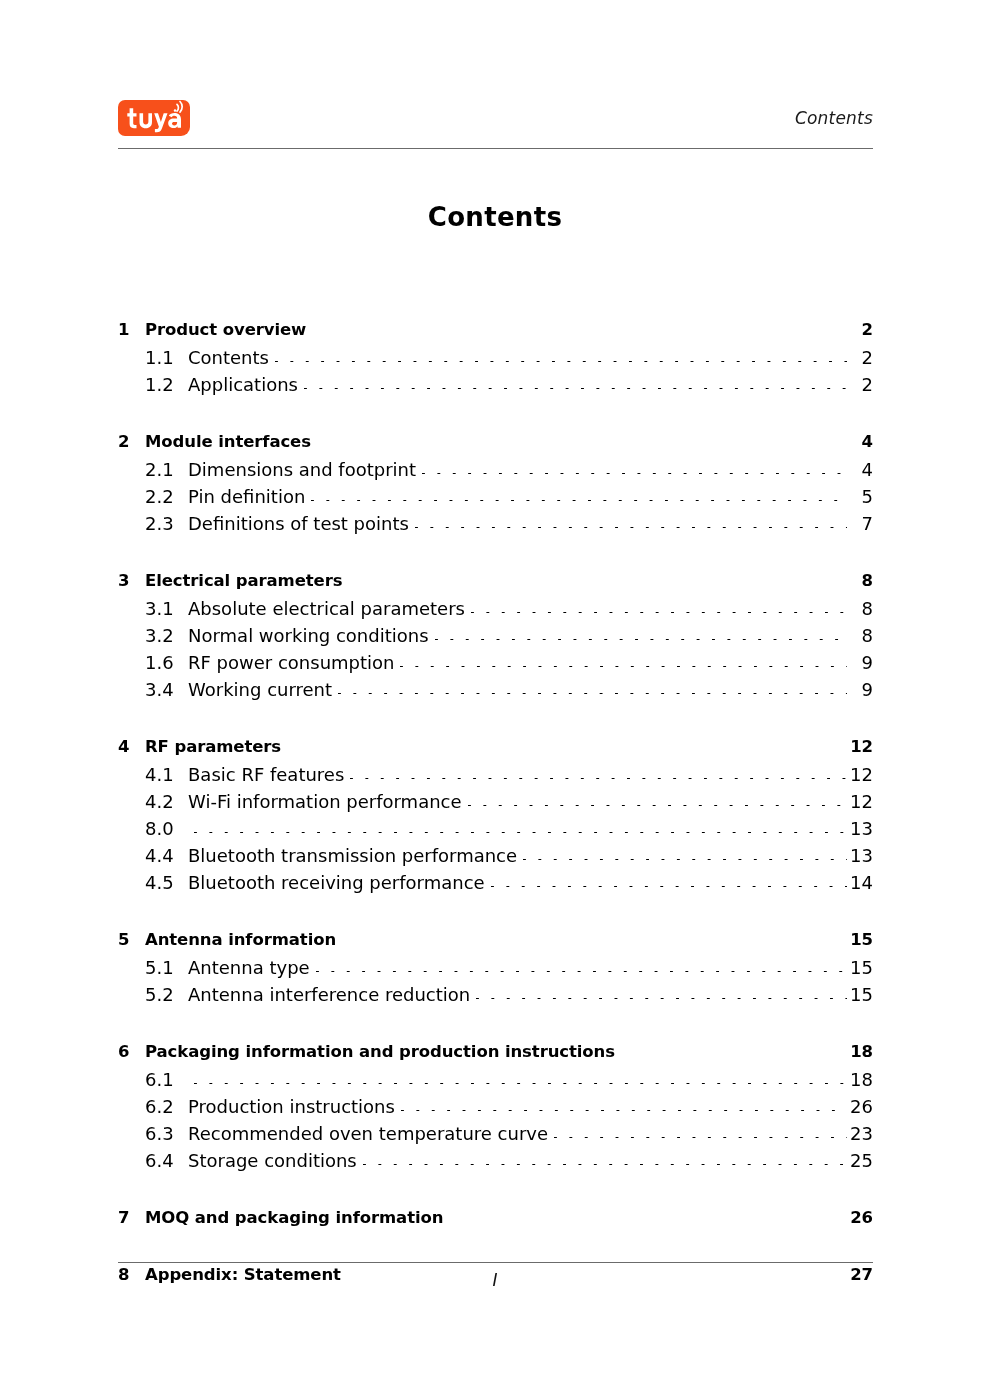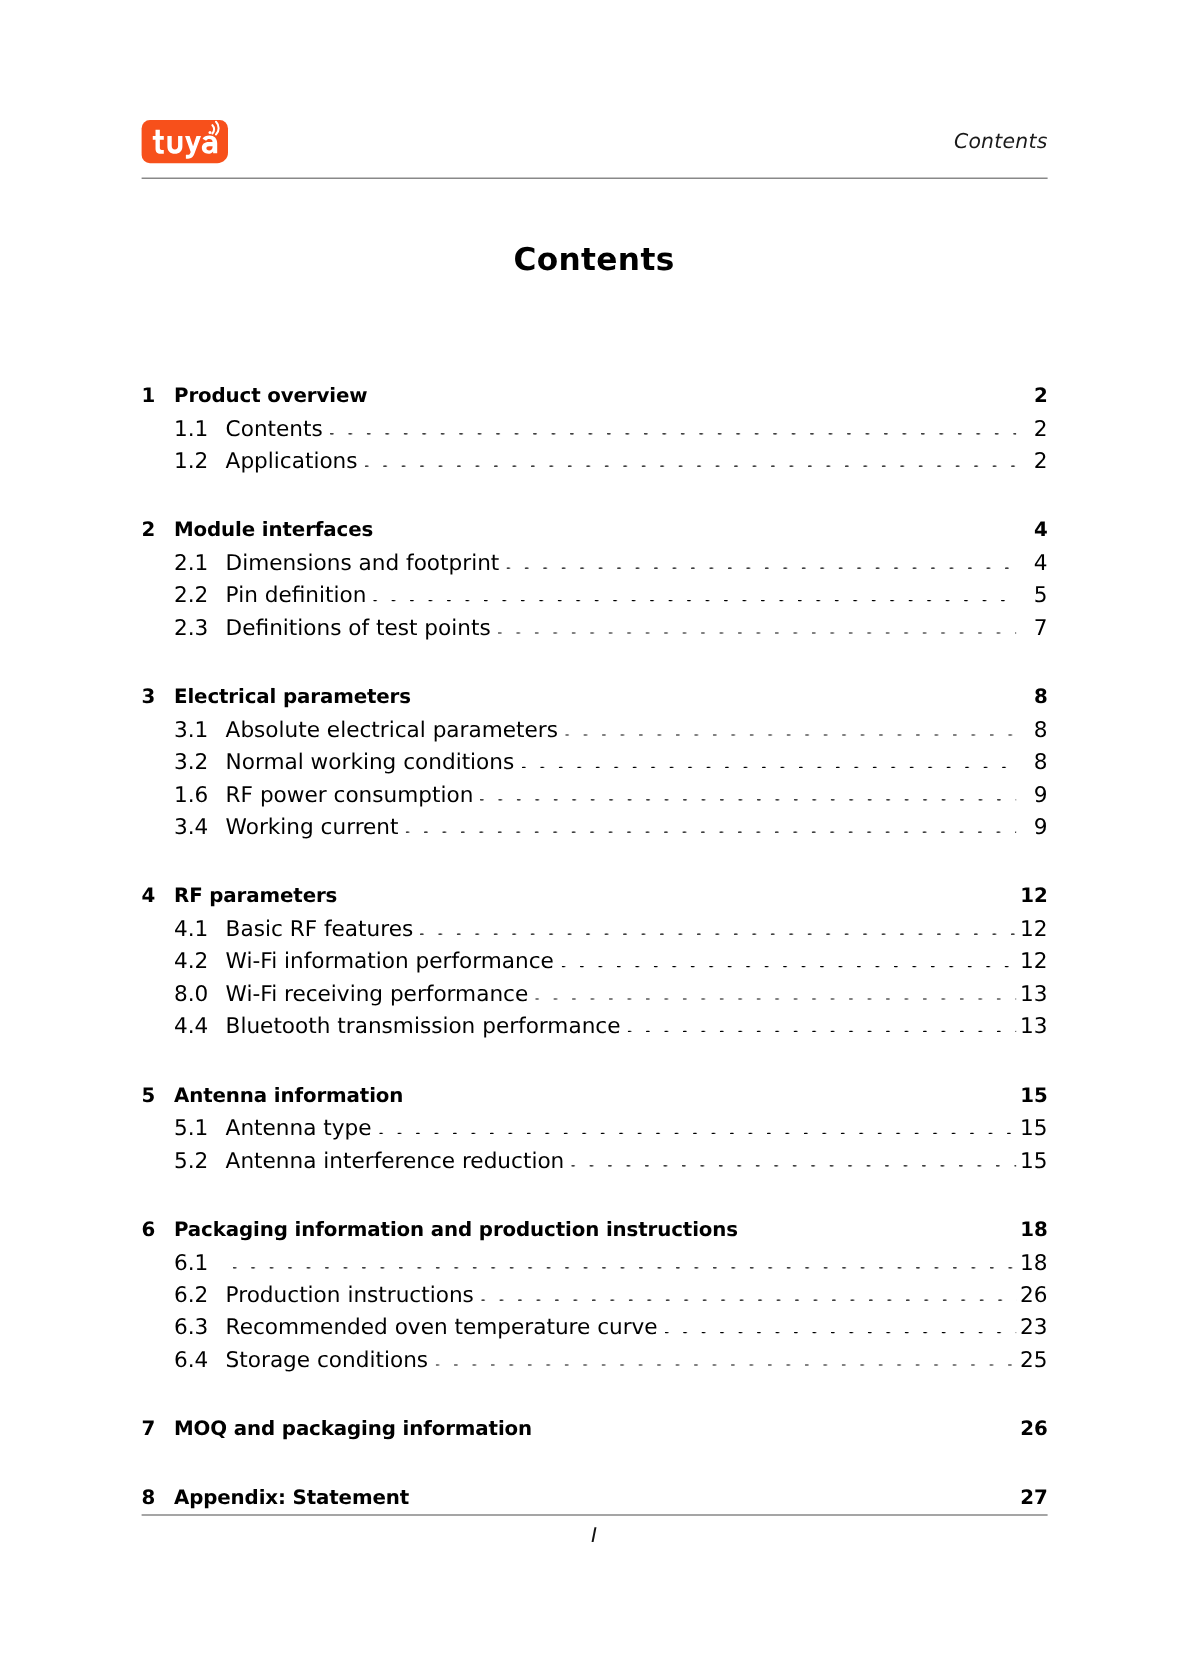--- a/index.html
+++ b/index.html
@@ -300,30 +300,35 @@
           <span class="pageno">12</span>
         </div>
         <div class="row section">
           <span class="num">4.2</span>
           <span class="title">Wi-Fi information performance</span>
           <span class="leader"></span>
           <span class="pageno">12</span>
         </div>
         <div class="row section">
           <span class="num">8.0</span>
-          <span class="title">Wi-Fi receiving performance</span>
           <span class="leader"></span>
           <span class="pageno">13</span>
         </div>
         <div class="row section">
           <span class="num">4.4</span>
           <span class="title">Bluetooth transmission performance</span>
           <span class="leader"></span>
           <span class="pageno">13</span>
         </div>
+        <div class="row section">
+          <span class="num">4.5</span>
+          <span class="title">Bluetooth receiving performance</span>
+          <span class="leader"></span>
+          <span class="pageno">14</span>
+        </div>
       </div>
       <div class="group">
         <div class="row chapter">
           <span class="num">5</span>
           <span class="title">Antenna information</span>
           <span class="leader"></span>
           <span class="pageno">15</span>
         </div>
         <div class="row section">
           <span class="num">5.1</span>

